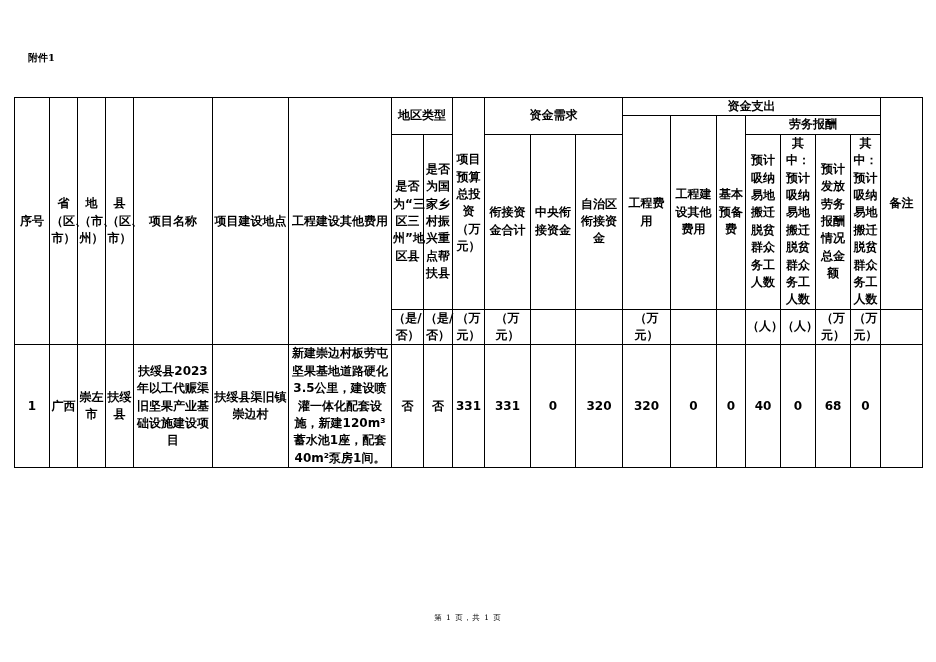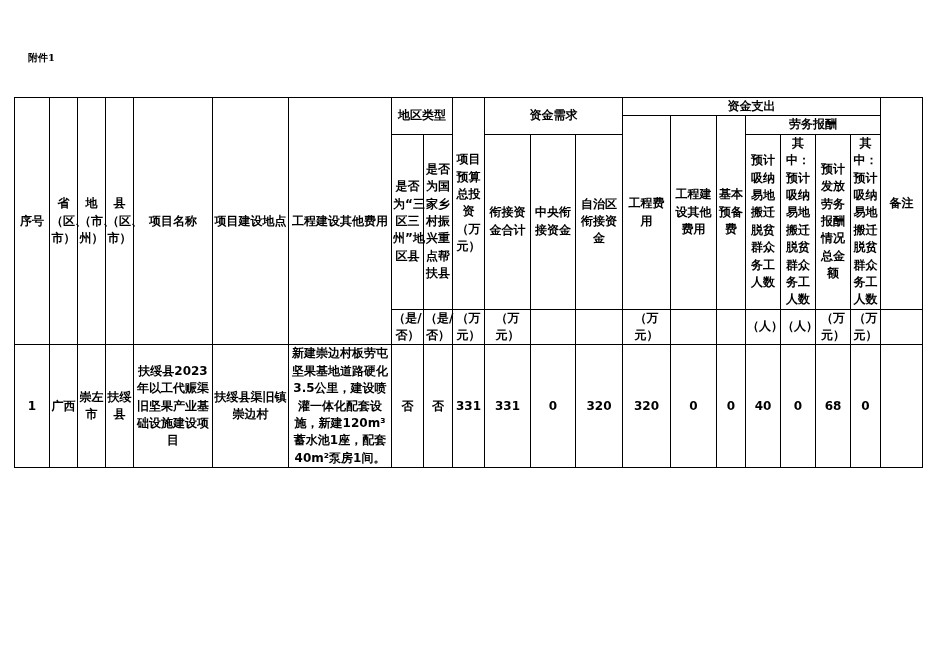--- a/index.html
+++ b/index.html
@@ -169,14 +169,15 @@
         <td>0</td>
         <td>40</td>
         <td>0</td>
         <td>68</td>
         <td>0</td>
         <td></td>
       </tr>
     </tbody>
   </table>
 
+  <div class="page-footer">第 1 页，共 1 页</div>
 
 </div>
 
 </body></html>

